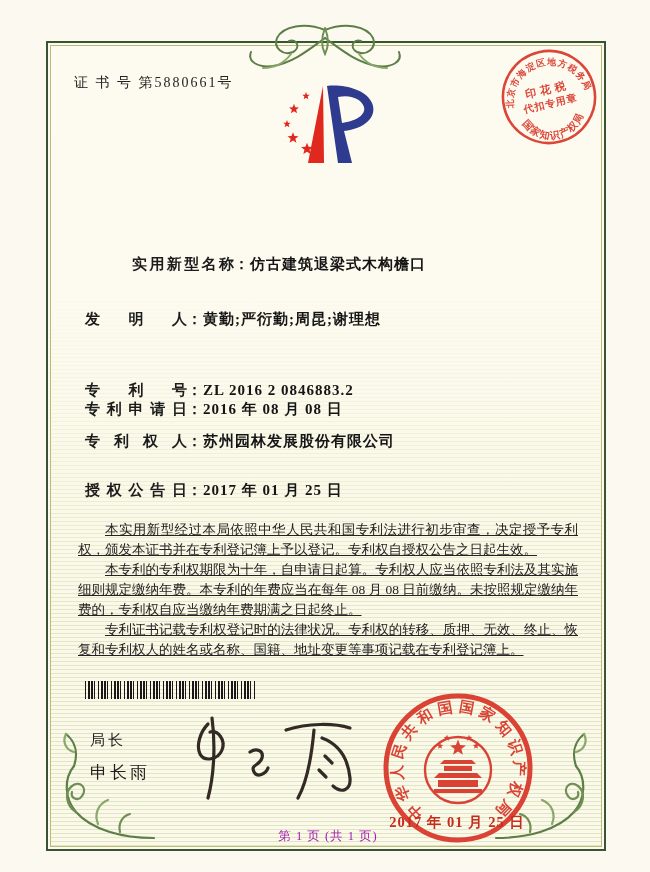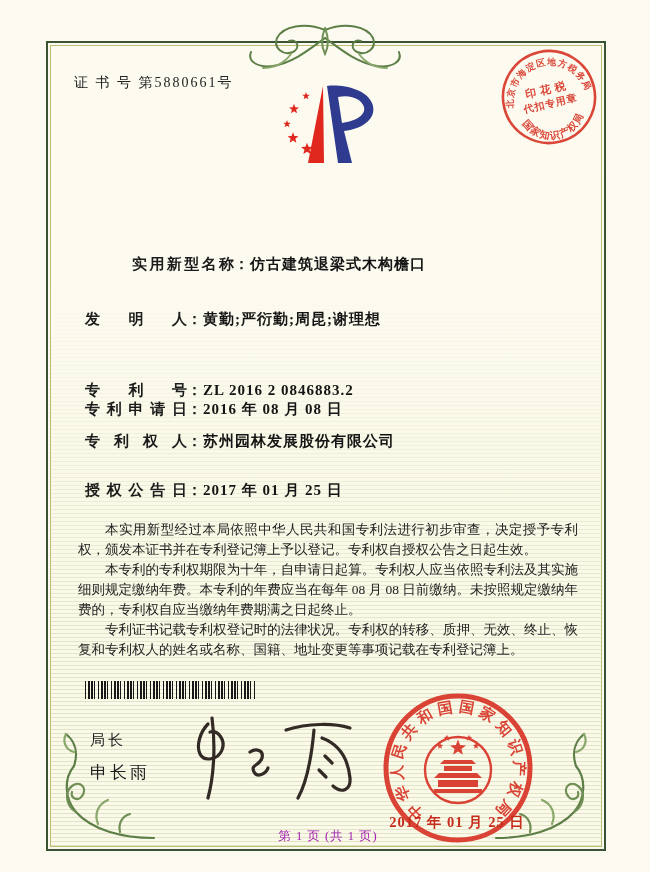--- a/index.html
+++ b/index.html
@@ -27,21 +27,21 @@
     letter-spacing:6px;color:#141414;}
   
   .field{left:85px;right:60px;height:22px;font-size:15px;font-weight:700;}
   .flabel{display:inline-block;width:102px;text-align:justify;text-align-last:justify;
     vertical-align:top;color:#1c1c1c;}
   .fcolon{display:inline-block;width:16px;color:#1c1c1c;}
   .fvalue{color:#151515;letter-spacing:1px;}
   
   .body-text{left:78px;width:500px;top:520px;font-size:13.5px;line-height:20px;
     color:#232323;text-align:justify;}
-  .body-text p{margin:0;text-indent:2em;}
+  .body-text p{margin:0;text-indent:2em;text-decoration:underline;}
   
   .barcode{left:85px;top:681px;width:170px;height:18px;
     background:repeating-linear-gradient(90deg,
       #181818 0 1px, transparent 1px 3px,
       #181818 3px 5px, transparent 5px 6px,
       #181818 6px 8px, transparent 8px 9px,
       #181818 9px 10px, transparent 10px 13px);}
   
   .signer-title{left:90px;top:731px;font-size:15px;letter-spacing:3px;
     font-family:"Liberation Sans","DejaVu Sans",sans-serif;color:#1d1d1d;}

